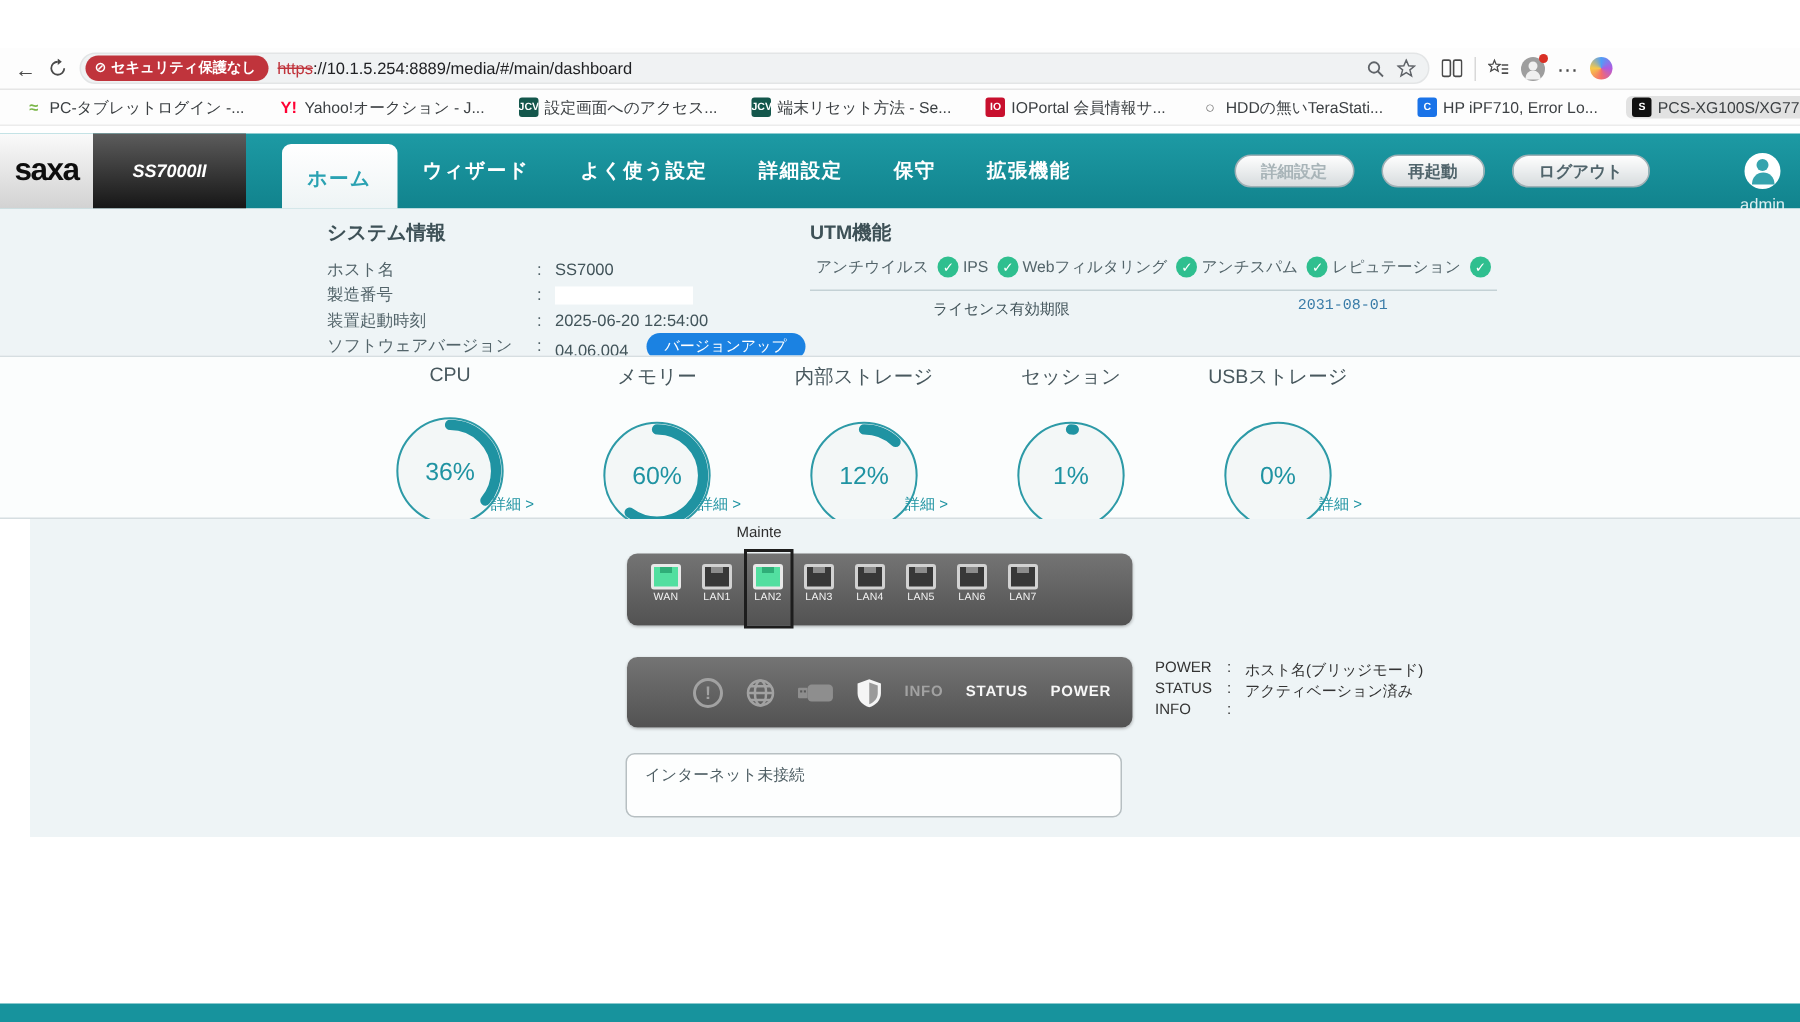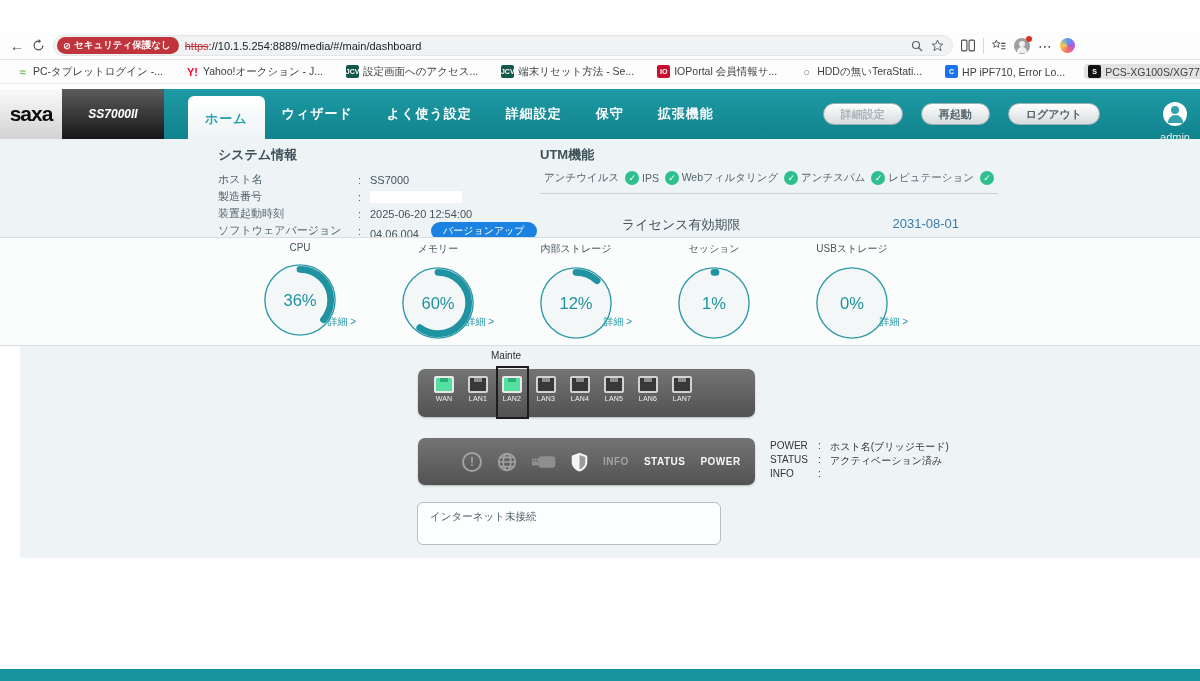--- a/index.html
+++ b/index.html
@@ -66,29 +66,29 @@
   .si-colon { width:12px; color:#53646a; }
   .si-value { color:#42545a; display:flex; align-items:flex-end; }
   .redacted { display:inline-block; width:92px; height:12px; background:#fff; }
   .ver-btn { margin-left:12px; background:#1b82e2; color:#fff; font-size:10px; border-radius:10px; padding:2px 12px; }
   .utm { position:absolute; left:540px; top:7px; width:458px; }
   .utm-features { display:flex; justify-content:space-between; margin-top:4px; padding:0 4px; }
   .utm-col { display:flex; flex-direction:row; align-items:center; gap:6px; }
   .utm-name { font-size:10.5px; color:#53646a; }
   .utm-check { width:14px; height:14px; border-radius:50%; background:#2fbf8f; color:#fff; font-size:9px; display:flex; align-items:center; justify-content:center; }
   .utm-divider { border-top:1px solid #c4d1d5; margin-top:8px; }
-  .utm-license { display:flex; margin-top:22px; font-size:13px; }
+  .utm-license { display:flex; margin-top:5px; font-size:10px;font-family:Liberation Mono, monospace; }
   .lic-label { margin-left:82px; color:#42545a; }
   .lic-date { margin-left:152px; color:#3a7ca8; }
 
   
   .gauge-band { position:absolute; top:153px; left:0; right:0; height:109px; background:#fbfdfd; border-top:1px solid #d6dee1; border-bottom:1px solid #d6dee1; }
   .gauges { position:absolute; left:240px; top:4px; display:flex; gap:18px; }
   .gauge { width:120px; display:flex; flex-direction:column; align-items:center; position:relative; }
-  .gauge-label { font-size:10px; color:#48585e; margin-bottom:8px; }
+  .gauge-label { font-size:13px; color:#48585e; margin-bottom:18px; }
   .gauge-detail { position:absolute; right:4px; bottom:13px; font-size:10px; color:#1f93a2; }
 
   
   .device-band { position:absolute; top:262px; left:0; right:0; height:212px; background:#eef4f6;margin-left:20px; }
   .mainte-label { position:absolute; left:471px; top:4px; font-size:10px; color:#2e2e2e; }
   .dark-panel { position:absolute; left:398px; width:337px; background:linear-gradient(#747474,#525252); border-radius:7px; box-shadow:0 1px 2px rgba(0,0,0,.25); }
   .lan-panel { top:23px; height:48px; }
   .ports { display:flex; gap:10px; padding:7px 0 0 14px; }
   .port { width:24px; display:flex; flex-direction:column; align-items:center; }
   .jack { width:20px; height:17px; border:2px solid #d2d2d2; border-radius:2px; background:#383838; position:relative; }
@@ -99,21 +99,21 @@
   .mainte-rect { position:absolute; top:-3px; height:53px; width:33px; border:2px solid #1d1d1d; }
   .led-panel { top:92px; height:47px; display:flex; align-items:center; padding-left:44px; gap:15px; }
   .led-label { font-size:10px; font-weight:bold; letter-spacing:.5px; }
   .led-label.dim { color:#a2a2a2; }
   .led-label.lit { color:#f7f7f7; }
   .ico-alert { width:20px; height:20px; border:2px solid #a2a2a2; border-radius:50%; color:#a2a2a2; font-size:12px; font-weight:bold; display:flex; align-items:center; justify-content:center; }
   .status-text { position:absolute; left:750px; top:94px; }
   .st-row { display:flex; font-size:10px; height:14px; color:#333; }
   .st-label { width:48px; }
   .st-colon { width:12px; }
-  .msg-box { position:absolute; left:397px; top:156px; width:304px; height:43px; background:#fdfefe; border:1px solid #b7bfc2; border-radius:6px; font-size:10.5px; color:#4e5e64; padding:7px 12px; }
+  .msg-box { position:absolute; left:397px; top:156px; width:331px; height:43px; background:#fdfefe; border:1px solid #b7bfc2; border-radius:6px; font-size:10.5px; color:#4e5e64; padding:7px 12px; }
 
   .footer-strip { position:absolute; left:0; right:0; bottom:0; height:12px; background:#17939d; }
 </style>
 </head>
 <body>
 
 <div class="screen">
 
 
   <div class="toolbar">

